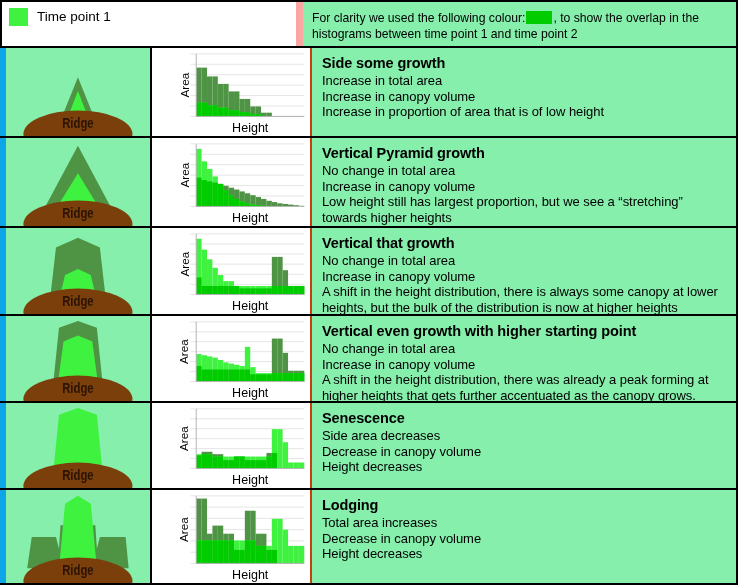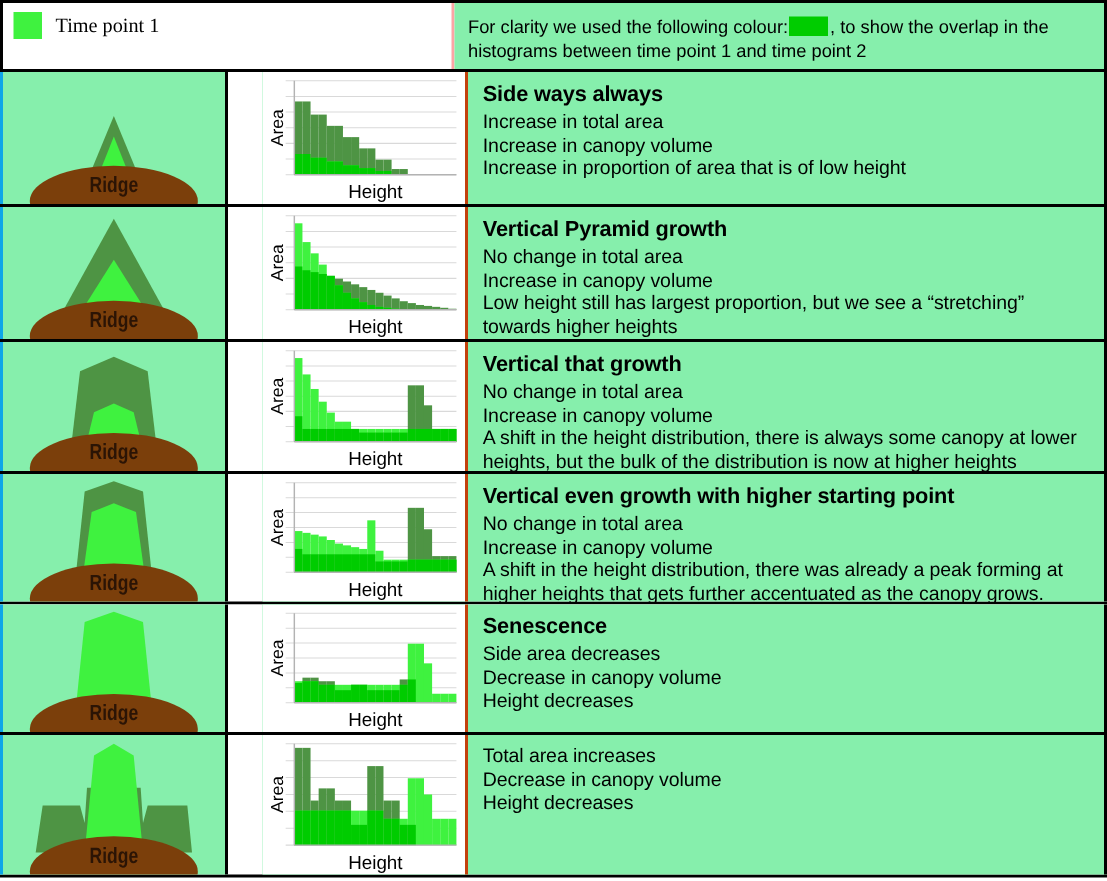--- a/index.html
+++ b/index.html
@@ -32,34 +32,33 @@
   }
   .row.first { border-top: 2px solid #000; }
 
   .cell {
     box-sizing: border-box;
     position: relative;
     background: #86efac;
   }
 
   
-  .col-canopy { width: 155px; border-left: 2px solid #0ea5e9; border-right: 2px solid #000; }
+  .col-canopy { width: 155px; border-left: 6px solid #0ea5e9; border-right: 2px solid #000; }
   .col-hist   { width: 140px; border-right: 2px solid #c2410c; margin-left: 23px; }
   .col-text   { width: 435px; border-right: 2px solid #000; }
 
   
   .header-row { height: 48px; }
   .legend-cell {
     width: 303px;
     border-left: 2px solid #000;
-    border-right: 2px solid #fca5a5;
+    border-right: 7px solid #fca5a5;
     box-sizing: border-box;
     padding: 5px 0 0 7px;
     background: #fff;
-    font-family: Liberation Serif, serif;
   }
   .legend-item {
     display: flex;
     align-items: center;
     height: 19px;
   }
   .swatch {
     width: 19px;
     height: 18px;
     display: inline-block;
@@ -211,21 +210,21 @@
                 <rect x="94.8" y="66.16" width="5.6" height="3.84" fill="#4e9444"></rect>
               </g>
     <line x1="22" y1="6" x2="22" y2="70" stroke="#b3b3b3" stroke-width="1"></line>
     <line x1="22" y1="70" x2="134" y2="70" stroke="#b3b3b3" stroke-width="1"></line>
     <text x="14" y="38" text-anchor="middle" transform="rotate(-90 14 38)" font-family="Liberation Sans, sans-serif" font-size="12" fill="#000">Area</text>
     <text x="78" y="86" text-anchor="middle" font-family="Liberation Sans, sans-serif" font-size="13" fill="#000">Height</text>
   </svg>
           </div>
         </div>
         <div class="cell col-text text-cell">
-          <div class="case-title">Side ways always</div>
+          <div class="case-title">Side some growth</div>
           <div class="case-line">Increase in total area</div>
           <div class="case-line">Increase in canopy volume</div>
           <div class="case-line">Increase in proportion of area that is of low height</div>
         </div>
       </div>
       <div class="row h2" style="height: 90px;">
         <div class="cell col-canopy">
   <svg class="canopy-wrap" viewBox="0 0 190 90" preserveAspectRatio="none">
     <polygon points="52,70 95,8 138,70" fill="#4e9444"></polygon>
     <polygon points="68,70 95,36 122,70" fill="#3ff23f"></polygon>
@@ -667,20 +666,21 @@
                 <rect x="128.39999999999998" y="57.06" width="5.6" height="17.94" fill="#3ff23f"></rect>
               </g>
     <line x1="22" y1="6" x2="22" y2="75" stroke="#b3b3b3" stroke-width="1"></line>
     <line x1="22" y1="75" x2="134" y2="75" stroke="#b3b3b3" stroke-width="1"></line>
     <text x="14" y="40.5" text-anchor="middle" transform="rotate(-90 14 40.5)" font-family="Liberation Sans, sans-serif" font-size="12" fill="#000">Area</text>
     <text x="78" y="91" text-anchor="middle" font-family="Liberation Sans, sans-serif" font-size="13" fill="#000">Height</text>
   </svg>
           </div>
         </div>
         <div class="cell col-text text-cell">
+          <div class="case-title">Lodging</div>
           <div class="case-line">Total area increases</div>
           <div class="case-line">Decrease in canopy volume</div>
           <div class="case-line">Height decreases</div>
         </div>
       </div>
     </div>
 
 </div>
 
 </body></html>

